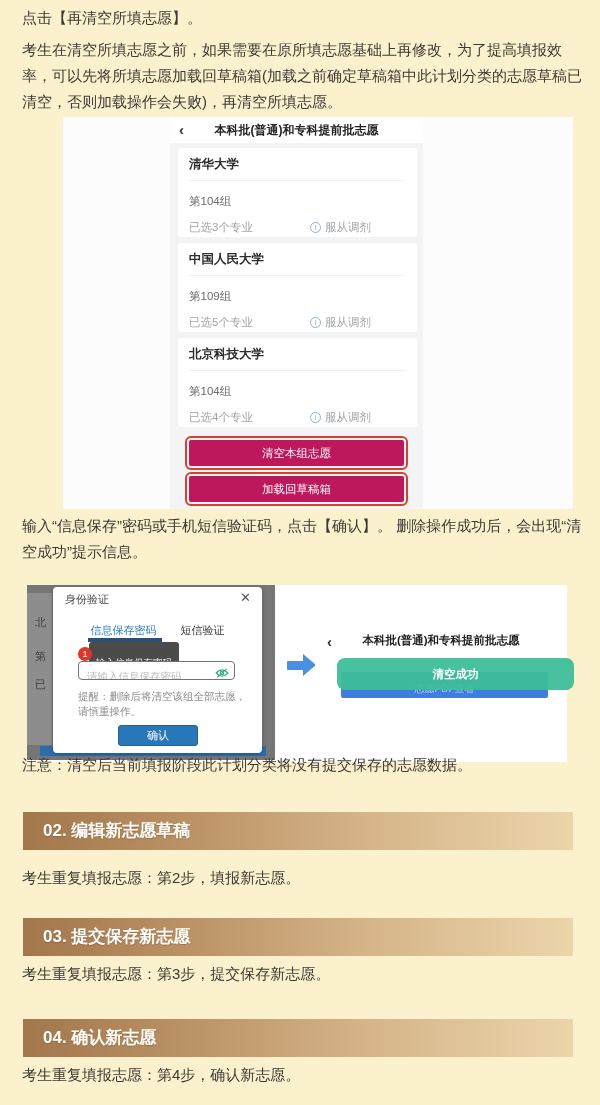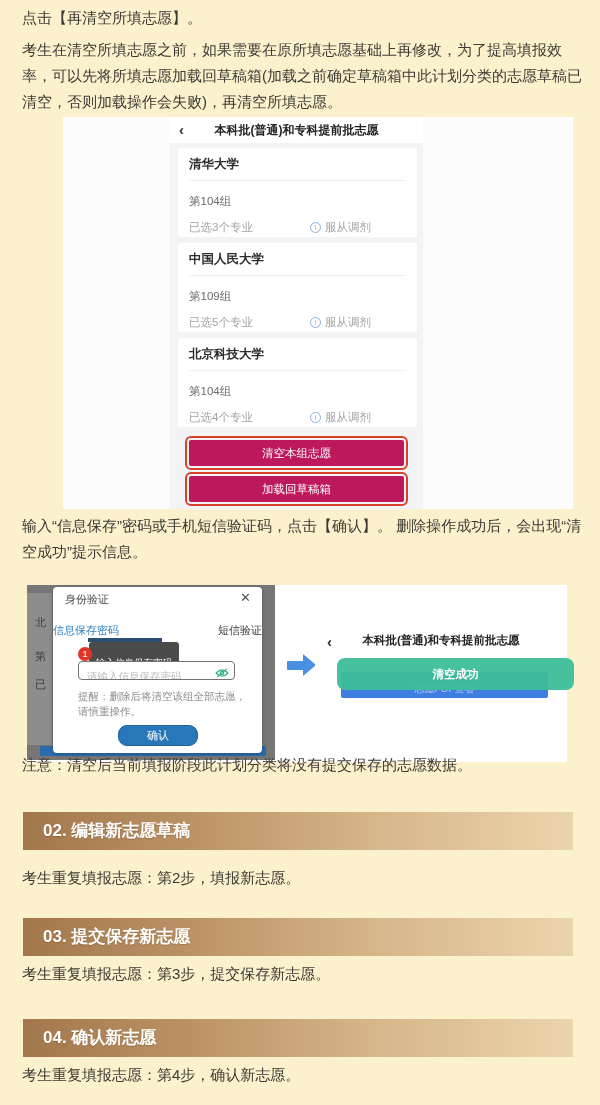--- a/index.html
+++ b/index.html
@@ -33,32 +33,32 @@
 
   
   .shot2 { position:absolute; left:27px; top:585px; width:540px; height:177px; background:#ffffff; }
   .dim { position:absolute; left:0; top:0; width:248px; height:175px; background:#767676; overflow:hidden; }
   .dim-col { position:absolute; left:0; top:8px; width:25px; height:152px; background:#8d8d8d; }
   .dim-char { position:absolute; left:8px; font-size:11px; color:#3e3e3e; }
   .dim-blue { position:absolute; left:13px; top:161px; width:226px; height:10px; background:#2b6cae; }
   .dialog { position:absolute; left:26px; top:2px; width:209px; height:166px; background:#fff; border-radius:4px; box-shadow:0 1px 4px rgba(0,0,0,0.25); }
   .dlg-title { position:absolute; left:12px; top:5px; font-size:11px; color:#4a4a4a; }
   .dlg-close { position:absolute; right:11px; top:3px; font-size:13px; color:#555; cursor:pointer; }
-  .dlg-tabs { position:absolute; left:0; top:36px; width:100%; display:flex; justify-content:space-between; gap:24px; font-size:11px; }
+  .dlg-tabs { position:absolute; left:0; top:36px; width:100%; display:flex; justify-content:center; gap:24px; font-size:11px; }
   .tab-active { color:#2e7fc0; cursor:pointer; }
   .tab-idle { color:#3a3a3a; cursor:pointer; }
   .tab-underline { position:absolute; left:35px; top:51px; width:74px; height:4px; background:#2c4f73; }
   .tooltip { position:absolute; left:25px; top:55px; display:flex; align-items:center; }
   .tt-badge { width:14px; height:14px; border-radius:50%; background:#e23428; color:#fff; font-size:9px; line-height:14px; text-align:center; z-index:2; }
   .tt-box { margin-left:-3px; background:#4b4b4b; color:#fff; font-size:9.5px; line-height:17px; height:17px; padding:12px 7px; border-radius:3px; }
   .dlg-input { position:absolute; left:25px; top:74px; width:157px; height:19px; border:1px solid #737373; border-radius:4px; font-size:10.5px; color:#555; padding:10px 24px 0 8px; font-family:"Liberation Sans",sans-serif; background:#fff; }
   .dlg-input::placeholder { color:#bcbcbc; }
   .eye { position:absolute; left:162px; top:80px; width:14px; height:12px; cursor:pointer; }
   .warn { position:absolute; left:25px; top:102px; font-size:10.5px; line-height:15px; color:#8d8d8d; }
-  .confirm-btn { position:absolute; left:65px; top:138px; width:80px; height:21px; background:#2878b9; border:1px solid #1d639c; border-radius:9px; color:#fff; font-size:11px; line-height:19px; text-align:center; font-family:"Liberation Sans",sans-serif; cursor:pointer; }
+  .confirm-btn { position:absolute; left:65px; top:138px; width:80px; height:21px; background:#2878b9; border:1px solid #1d639c; border-radius:3px; color:#fff; font-size:11px; line-height:19px; text-align:center; font-family:"Liberation Sans",sans-serif; cursor:pointer; }
   .arrow-body { position:absolute; left:260px; top:76px; width:17px; height:9px; background:#4a90e2; border-radius:1px; }
   .arrow-head { position:absolute; left:276px; top:69px; width:0; height:0; border-left:13px solid #4a90e2; border-top:11px solid transparent; border-bottom:11px solid transparent; }
   .mini { position:absolute; left:288px; top:0; width:252px; height:175px; background:#fff; }
   .mini-header { position:relative; margin-top:44px; height:22px; display:flex; align-items:center; justify-content:center; }
   .mini-title { font-size:11.5px; font-weight:bold; color:#222; }
   .pdf-btn { position:absolute; left:26px; top:87px; width:207px; height:26px; background:#3d7ee0; border-radius:2px; display:flex; align-items:flex-end; justify-content:center; cursor:pointer; }
   .pdf-label { font-size:10px; color:rgba(255,255,255,0.6); padding-bottom:2px; }
   .toast { position:absolute; left:22px; top:73px; width:237px; height:32px; background:rgba(61,190,153,0.95); border-radius:8px; display:flex; align-items:center; justify-content:center; }
   .toast-text { font-size:11.5px; font-weight:bold; color:#fff; }
 

